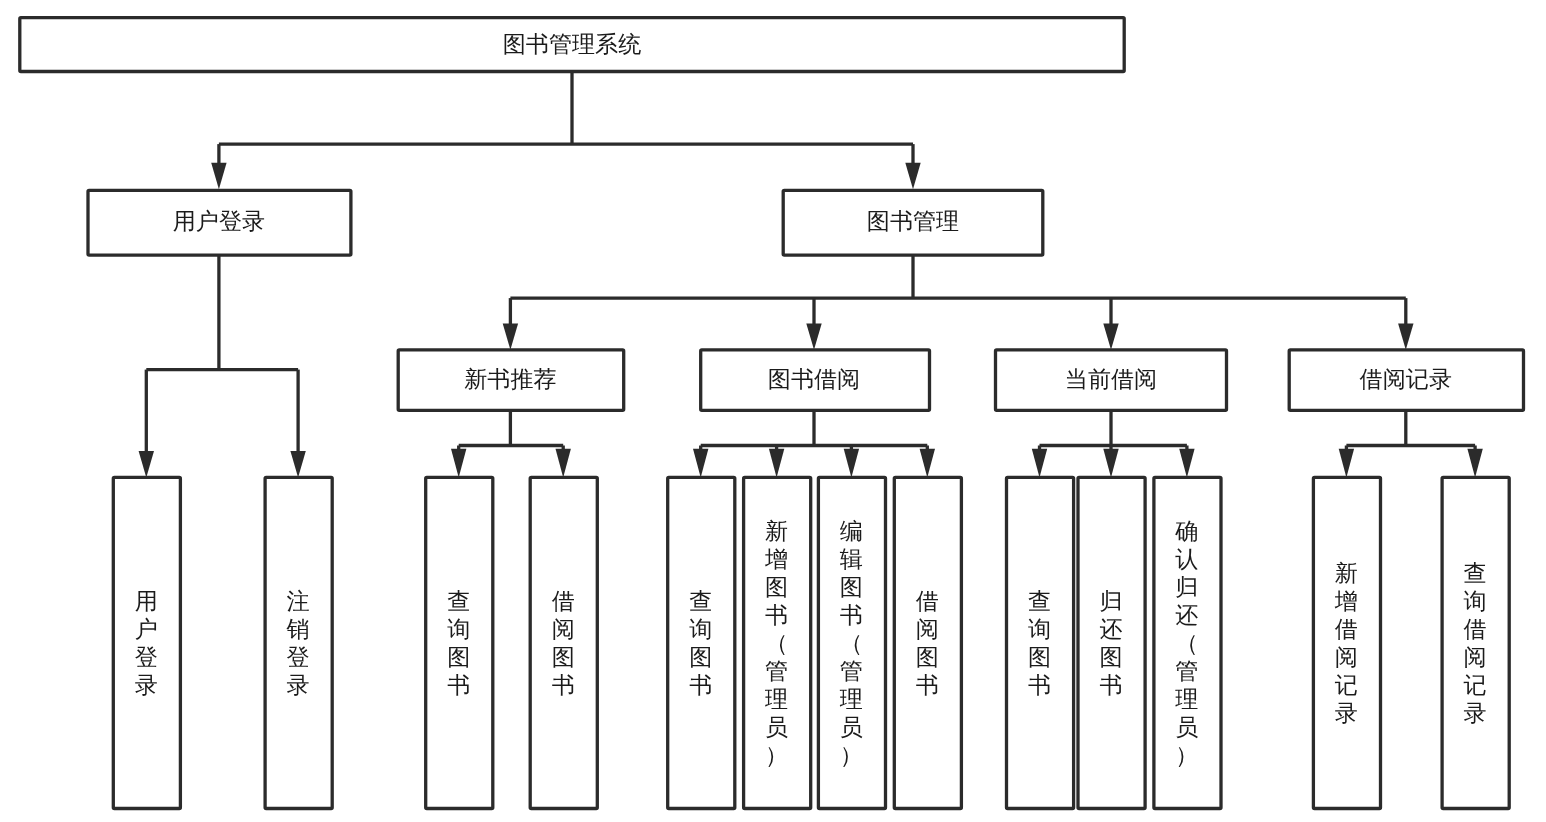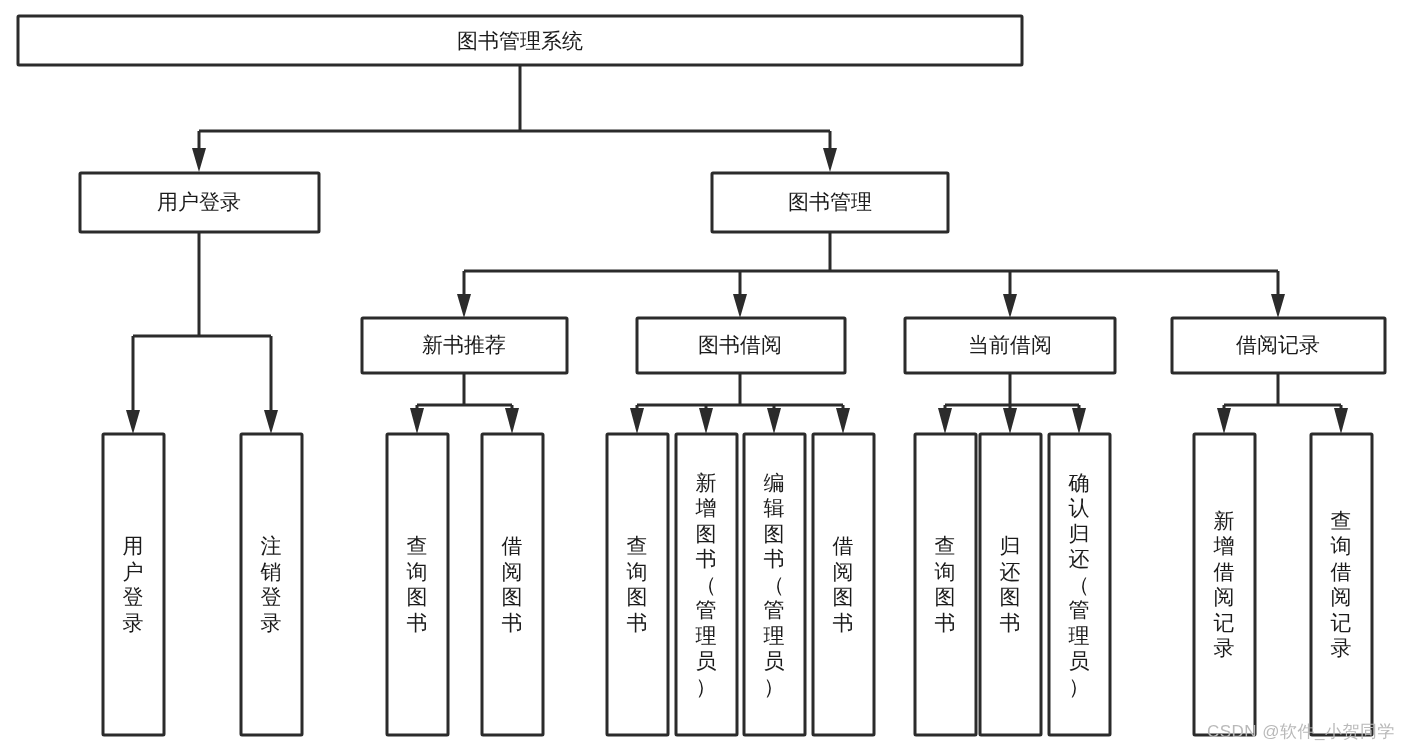--- a/index.html
+++ b/index.html
@@ -193,14 +193,13 @@
       <text class="node-label-vertical" x="1079" y="0"><tspan x="1079" y="489.6">确</tspan><tspan x="1079" y="515.1">认</tspan><tspan x="1079" y="540.6">归</tspan><tspan x="1079" y="566.1">还</tspan><tspan x="1079" y="591.6">（</tspan><tspan x="1079" y="617.1">管</tspan><tspan x="1079" y="642.6">理</tspan><tspan x="1079" y="668.1">员</tspan><tspan x="1079" y="693.6">）</tspan></text>
 
       <rect class="node-box" x="1194" y="434" width="61" height="301" rx="1"></rect>
       <text class="node-label-vertical" x="1224" y="0"><tspan x="1224" y="527.9">新</tspan><tspan x="1224" y="553.4">增</tspan><tspan x="1224" y="578.9">借</tspan><tspan x="1224" y="604.4">阅</tspan><tspan x="1224" y="629.9">记</tspan><tspan x="1224" y="655.4">录</tspan></text>
 
       <rect class="node-box" x="1311" y="434" width="61" height="301" rx="1"></rect>
       <text class="node-label-vertical" x="1341" y="0"><tspan x="1341" y="527.9">查</tspan><tspan x="1341" y="553.4">询</tspan><tspan x="1341" y="578.9">借</tspan><tspan x="1341" y="604.4">阅</tspan><tspan x="1341" y="629.9">记</tspan><tspan x="1341" y="655.4">录</tspan></text>
     </g>
   </svg>
 
-  <div class="watermark-text">CSDN @软件_小贺同学</div>
 </div>
 
 </body></html>

